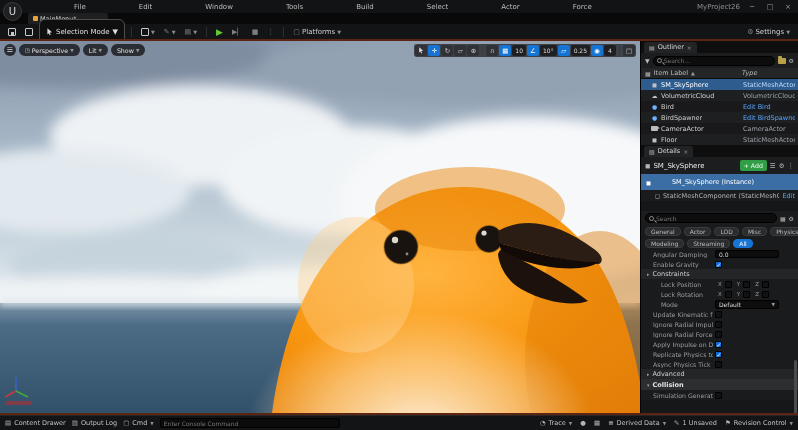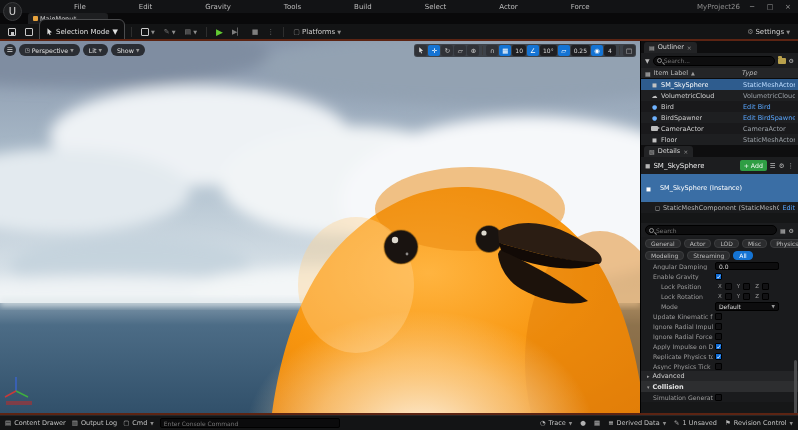--- a/index.html
+++ b/index.html
@@ -73,21 +73,21 @@
   .o-label { white-space:nowrap; overflow:hidden; }
   .o-footer { height:11px; display:flex; align-items:center; padding:0 5px; background:#1b1c1e; color:#8d8d8d; border-top:1px solid #0c0c0c; }
   .camblob { width:7px; height:5px; background:#bdbdbd; border-radius:1px; position:relative; flex:none; }
   .camblob::after { content:""; position:absolute; right:-2px; top:1px; border-left:2px solid #bdbdbd; border-top:1.5px solid transparent; border-bottom:1.5px solid transparent; }
 
   
   .d-head { height:17px; display:flex; align-items:center; gap:3px; padding:0 4px; background:#1c1d1f; }
   .d-name { color:#e8e8e8; font-size:7px; white-space:nowrap; overflow:hidden; }
   .addbtn { margin-left:auto; height:11px; background:#2f9e44; color:#fff; border-radius:2px; display:flex; align-items:center; padding:0 4px; font-size:6.2px; flex:none; }
   .d-hic { color:#b5b5b5; font-size:6.5px; flex:none; }
-  .d-inst { height:28px; background:#3a6ea5; color:#fff; display:flex; align-items:center; gap:9px; padding:0 5px; }
+  .d-inst { height:16px; background:#3a6ea5; color:#fff; display:flex; align-items:center; gap:21px; padding:0 5px; }
   .d-comp { height:11px; display:flex; align-items:center; gap:3px; padding:0 3px 0 14px; color:#b3b3b3; background:#1a1b1d; white-space:nowrap; overflow:hidden; }
   .d-comp .edit { color:#58a6ff; margin-left:auto; flex:none; }
   .d-gap { height:10px; background:#151617; }
   .d-search { height:14px; display:flex; align-items:center; gap:3px; padding:0 4px; background:#1c1d1f; }
   .chips { display:flex; align-items:center; padding:2px 4px 1px 4px; gap:3px; background:#1a1b1d; }
   .chip { height:9px; padding:0 5px; border-radius:4px; background:#2b2c2e; border:1px solid #3b3c3e; color:#bdbdbd; font-size:6px; display:flex; align-items:center; }
   .chip.sel { background:#1574d4; border-color:#1574d4; color:#fff; }
 
   .props { background:#1a1b1d; }
   .prow { height:10px; display:flex; align-items:center; padding-left:12px; gap:2px; }
@@ -116,21 +116,21 @@
   .sico { font-size:6.5px; color:#b2b2b2; }
 </style>
 </head>
 <body>
 
 <div class="menubar">
   <div class="ue-logo">U</div>
   <div class="menu-items">
     <span class="menu-item">File</span>
     <span class="menu-item">Edit</span>
-    <span class="menu-item">Gravity</span>
+    <span class="menu-item">Window</span>
     <span class="menu-item">Tools</span>
     <span class="menu-item">Build</span>
     <span class="menu-item">Select</span>
     <span class="menu-item">Actor</span>
     <span class="menu-item">Force</span>
   </div>
   <div class="mb-right">
     <span>MyProject26</span>
     <span class="winbtn">─</span>
     <span class="winbtn">□</span>
@@ -448,20 +448,24 @@
       <div class="prow">
         <span class="plabel">Angular Damping</span>
         <div class="pfield">
             <span>0.0</span>
           </div>
       </div>
       <div class="prow">
         <span class="plabel">Enable Gravity</span>
         <span class="chk" data-checked="true"></span>
       </div>
+      <div class="psec">
+        <span class="arr">▸</span>
+        <span>Constraints</span>
+      </div>
       <div class="prow indent">
         <span class="plabel">Lock Position</span>
         <span class="axis-lbl">X</span>
           <span class="chk" data-checked="false"></span>
         <span class="axis-lbl">Y</span>
           <span class="chk" data-checked="false"></span>
         <span class="axis-lbl">Z</span>
           <span class="chk" data-checked="false"></span>
       </div>
       <div class="prow indent">

